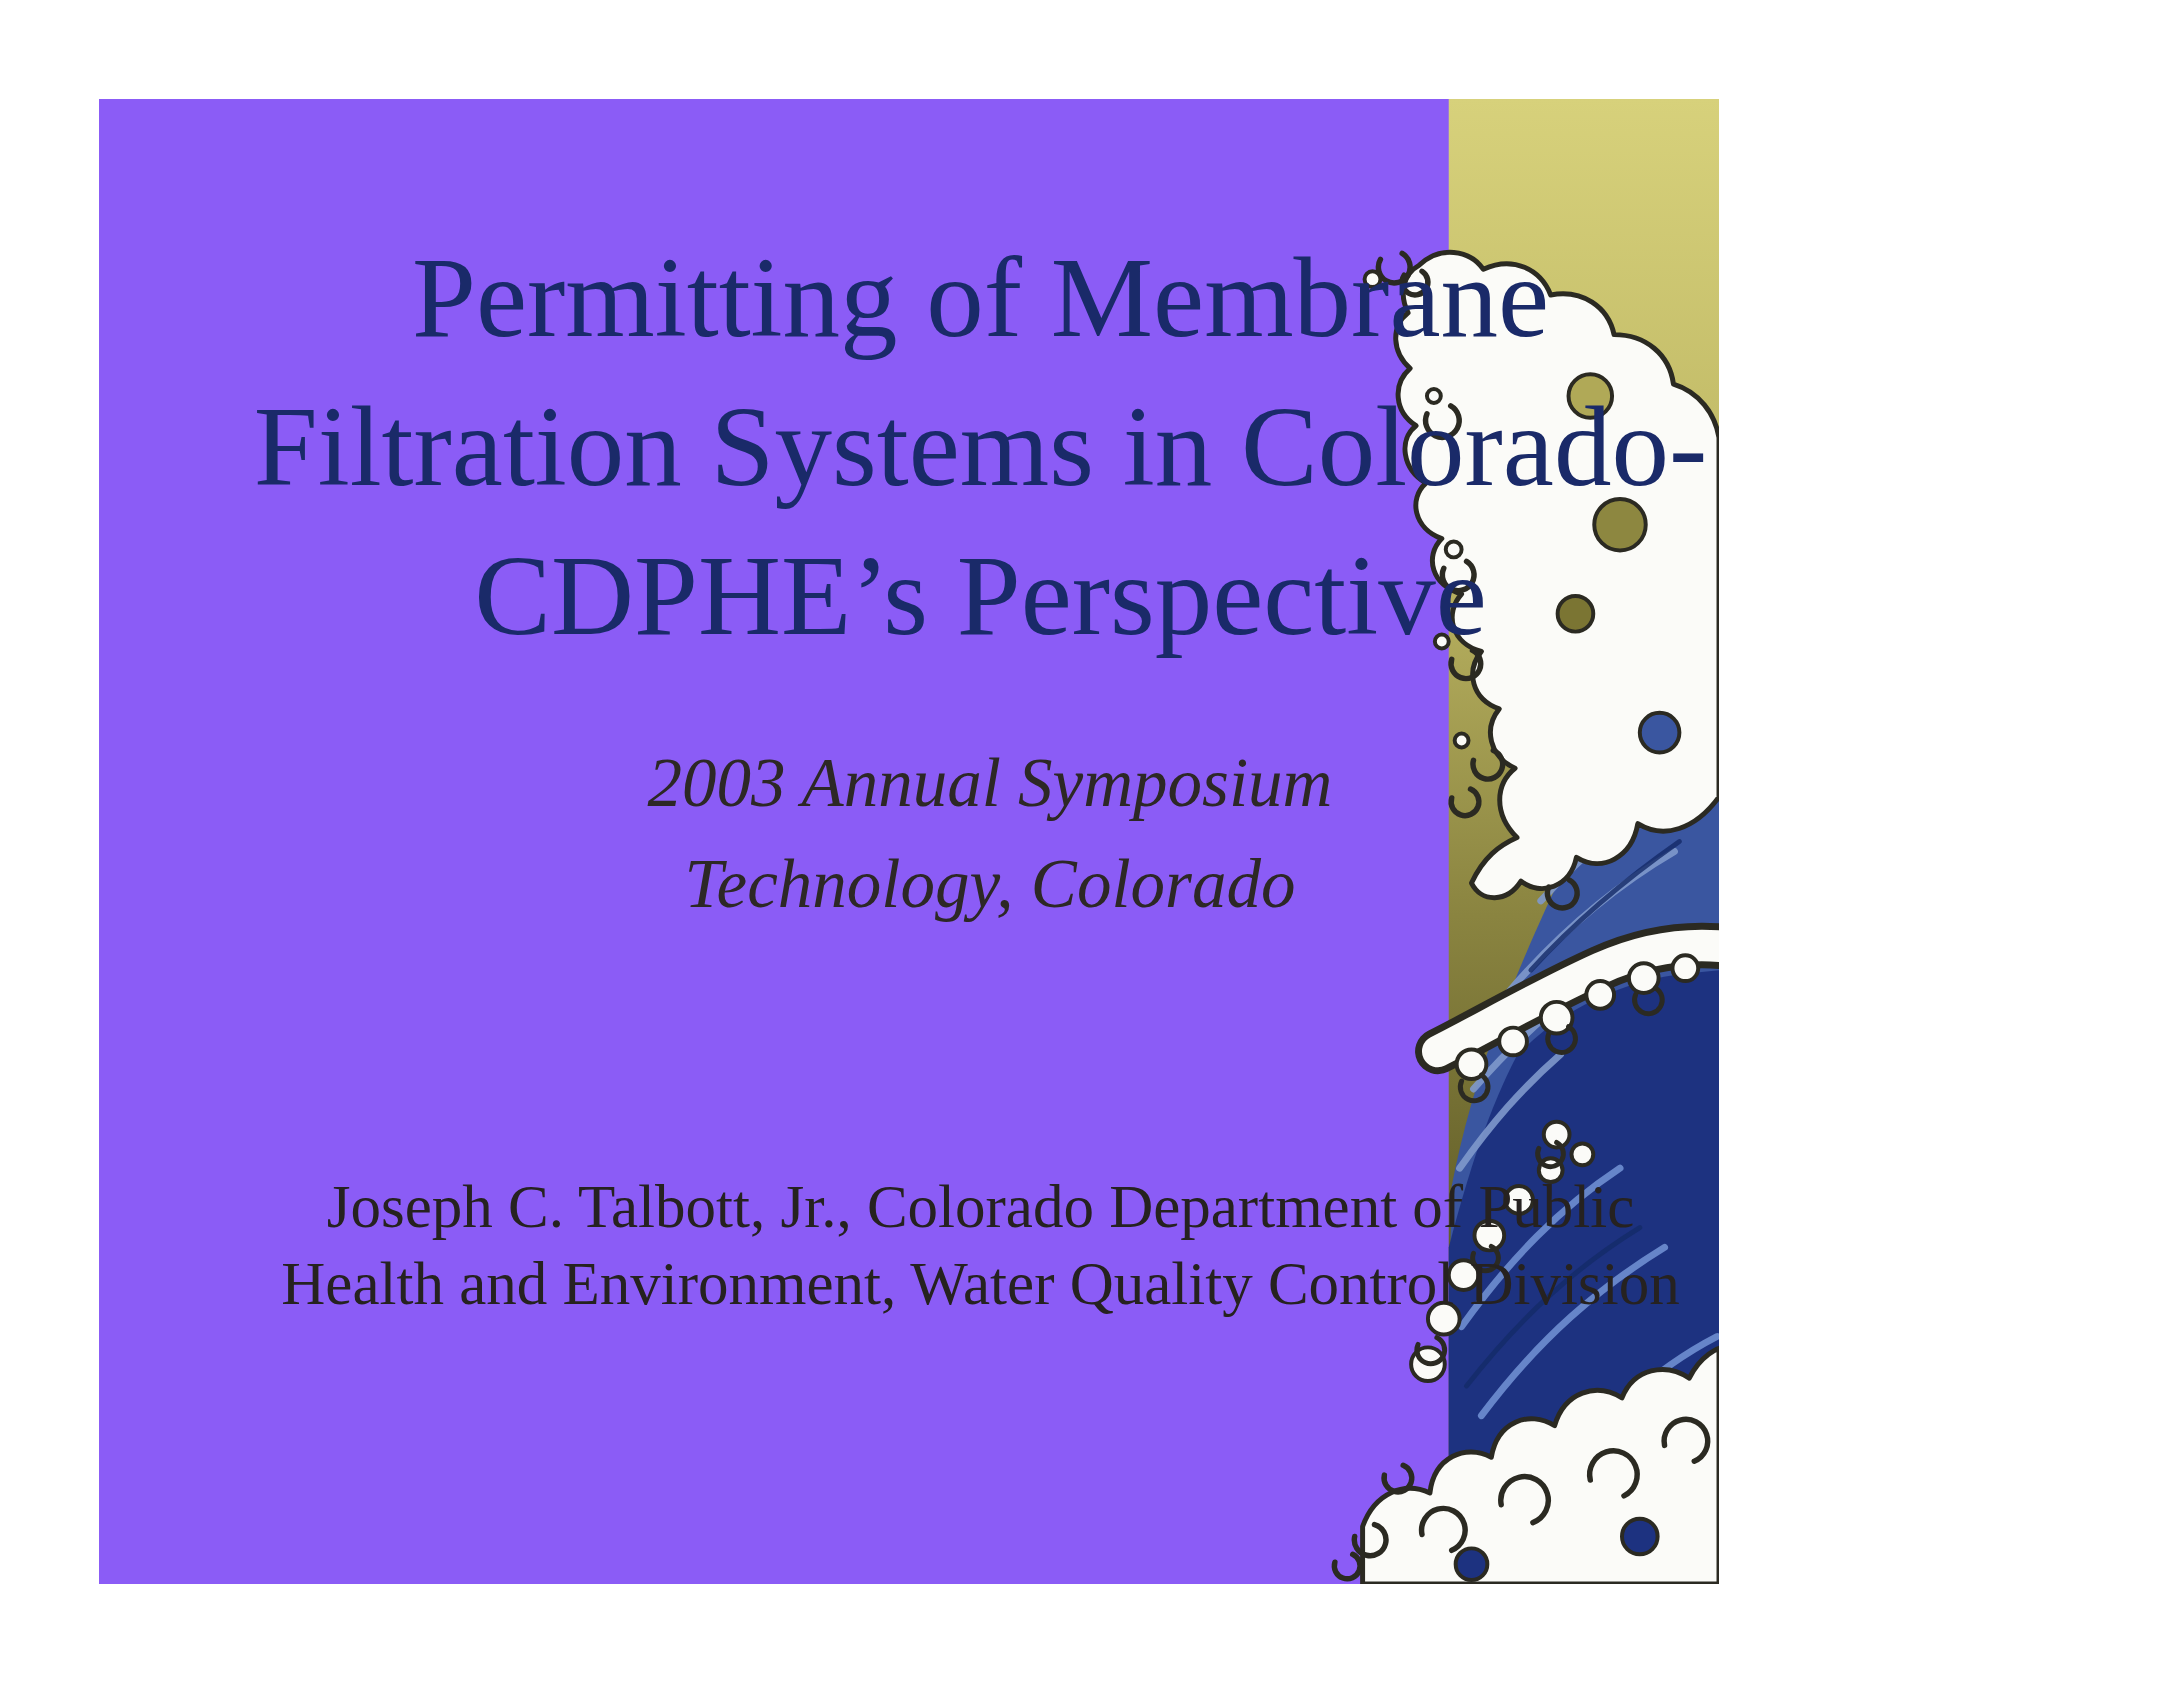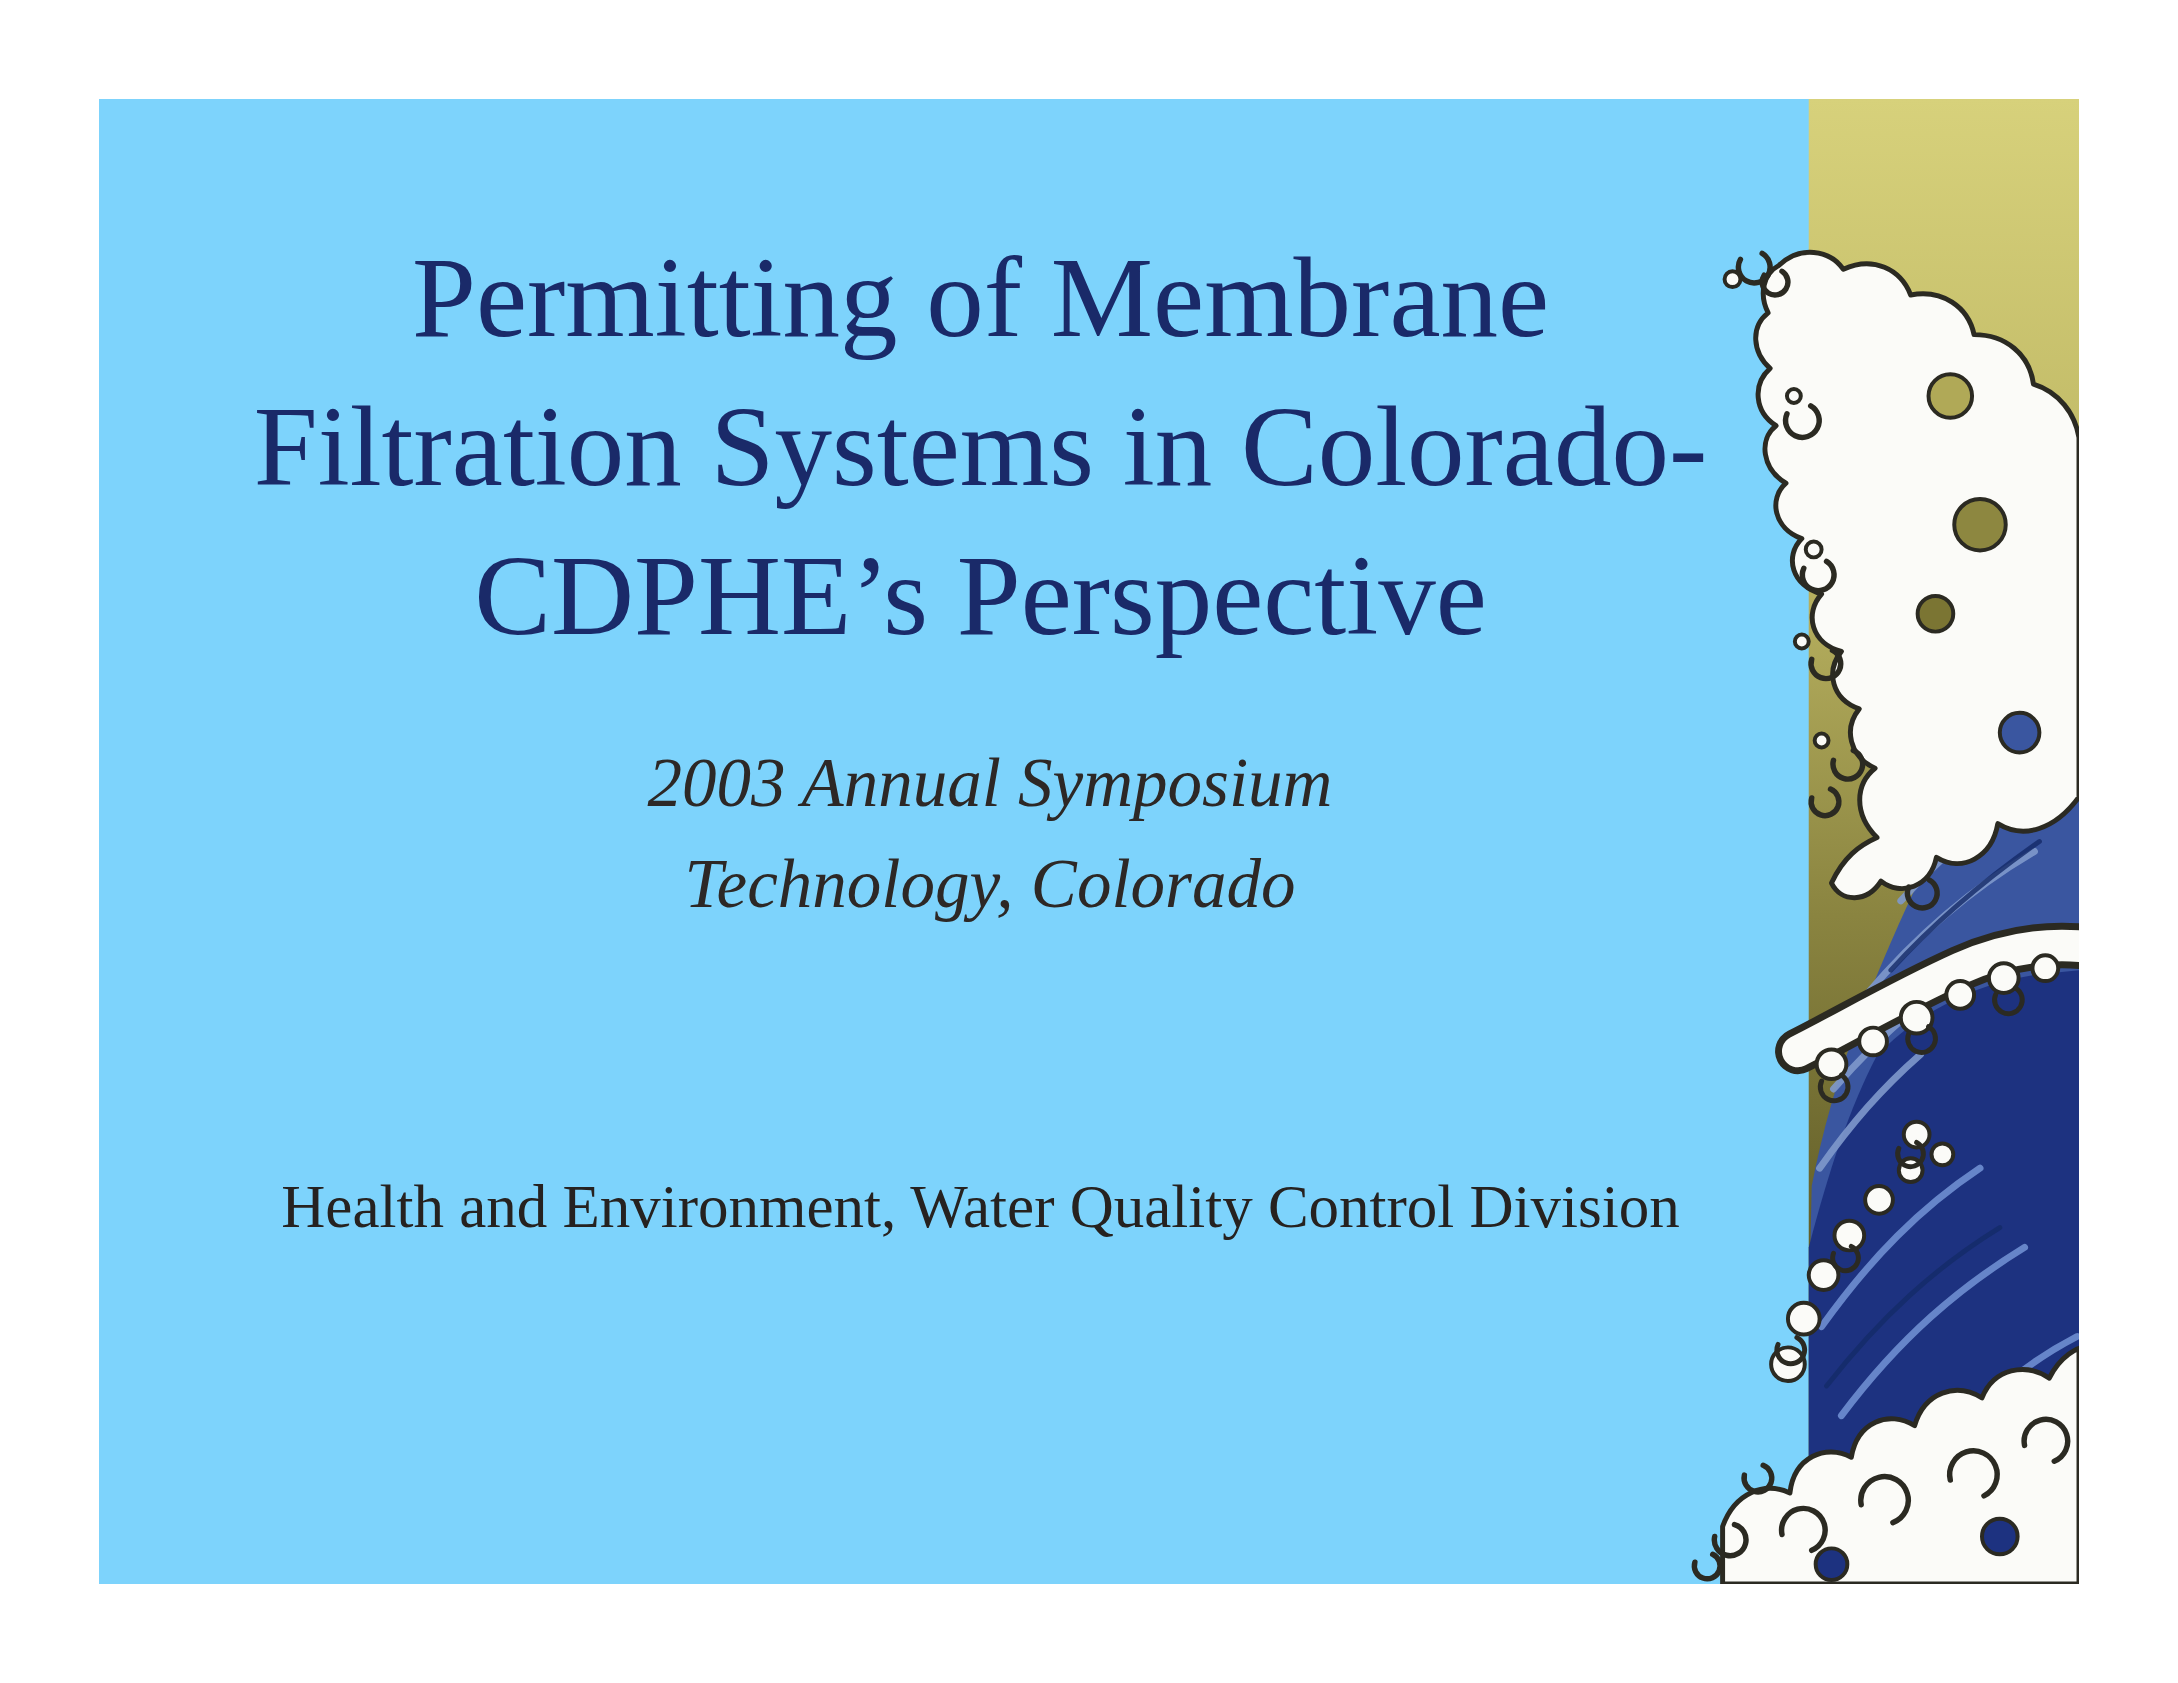--- a/index.html
+++ b/index.html
@@ -1,19 +1,19 @@
 <!DOCTYPE html>
 <html><head>
 <meta charset="utf-8">
 <style>
   html,body{margin:0;padding:0;}
   .page{position:relative;width:2178px;height:1683px;background:#ffffff;overflow:hidden;
         font-family:"Liberation Serif", serif;}
-  .slide{position:absolute;left:99px;top:99px;width:1980px;height:1485px;
-         background:#7dd3fc;overflow:hidden;}
+  .slide{position:absolute;left:99px;top:99px;width:1620px;height:1485px;
+         background:#8b5cf6;overflow:hidden;}
   .title{position:absolute;left:20px;top:124px;width:1723px;text-align:center;
          font-size:115px;line-height:149px;font-weight:normal;margin:0;
          color:#1a2a69;}
   .title .tline{display:block;white-space:nowrap;}
   .subtitle{position:absolute;left:0px;top:634px;width:1782px;text-align:center;
             font-style:italic;font-size:69px;line-height:101px;color:#2d2826;}
   .subtitle .sline{display:block;white-space:nowrap;}
   .author{position:absolute;left:20px;top:1069px;width:1723px;text-align:center;
           font-size:61px;line-height:77px;color:#262220;}
   .author .aline{display:block;white-space:nowrap;}
@@ -160,18 +160,19 @@
       <span class="tline">Filtration Systems in Colorado-</span>
       <span class="tline">CDPHE’s Perspective</span>
     </h1>
 
     <div class="subtitle">
       <span class="sline">2003 Annual Symposium</span>
       <span class="sline">Technology, Colorado</span>
     </div>
 
     <div class="author">
+      <span class="aline">Joseph C. Talbott, Jr., Colorado Department of Public</span>
       <span class="aline">Health and Environment, Water Quality Control Division</span>
     </div>
 
   </div>
 </div>
 
 
 </body></html>

